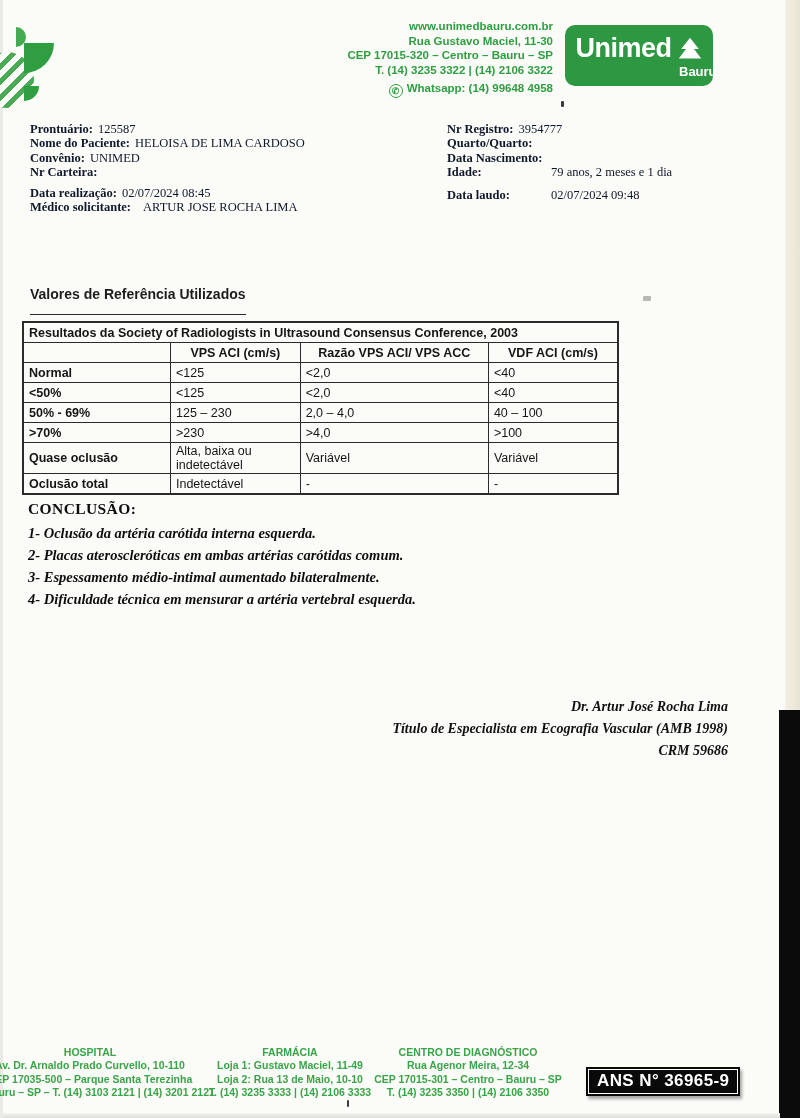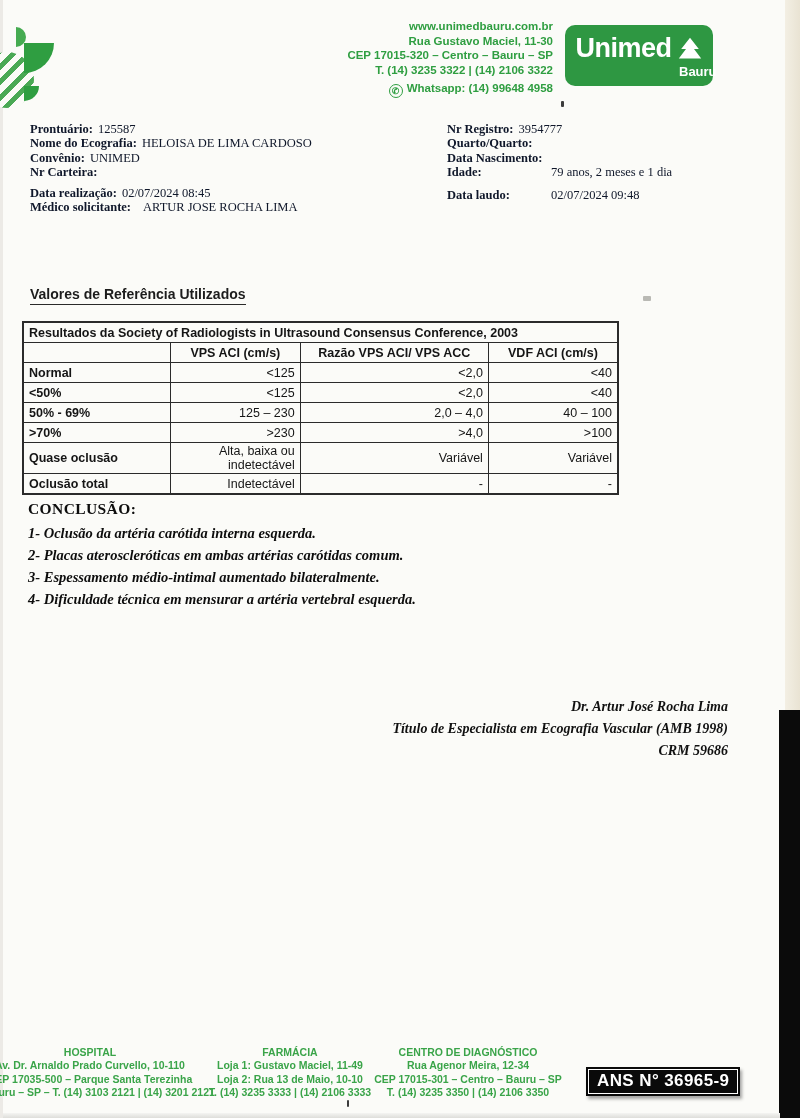--- a/index.html
+++ b/index.html
@@ -38,30 +38,30 @@
   .pat{position:absolute;font-size:12.5px;line-height:14.4px;color:#0f172a;white-space:nowrap;}
   .pat-left{left:30px;top:122px;}
   .pat-right{left:400px;top:122px;margin-left:47px;}
   .pat .lbl{font-weight:bold;}
   .pat .val{margin-left:5px;}
   .pat .gap{margin-top:6px;}
   .pat .wlbl{display:inline-block;width:99px;}
   .pat .exsp{margin-left:12px;}
   
   .ref-heading{position:absolute;left:30px;top:286px;font-family:"Liberation Sans",sans-serif;
-    font-weight:bold;font-size:14px;color:#1c1c1c;border-bottom:1.6px solid #2a2a2a;padding-bottom:2px;}
+    font-weight:bold;font-size:14px;color:#1c1c1c;border-bottom:1.6px solid #2a2a2a;padding-bottom:12px;}
   table.ref{position:absolute;left:22px;top:309px;width:597px;border-collapse:collapse;
     font-family:"Liberation Sans",sans-serif;font-size:12.5px;color:#151515;margin-top:12px;}
   table.ref,table.ref td,table.ref th{border:1.6px solid #2b2b2b;}
   table.ref{border-width:2.4px;}
   table.ref td,table.ref th{padding:1px 5px;height:17px;}
   table.ref .span-h{font-weight:bold;text-align:left;}
   table.ref th{font-weight:bold;text-align:center;}
   table.ref td.rl{font-weight:bold;text-align:left;}
-  table.ref td.cv{text-align:right;white-space:pre-line;}
+  table.ref td.cv{text-align:left;white-space:pre-line;}
   
   .concl{position:absolute;left:28px;top:500px;color:#0d0d0d;}
   .concl-h{font-weight:bold;font-size:15.5px;letter-spacing:0.4px;}
   .concl-items{margin-top:4px;font-weight:bold;font-style:italic;font-size:14.5px;line-height:22px;}
   
   .sig{position:absolute;right:72px;top:696px;width:620px;text-align:right;
     font-weight:bold;font-style:italic;font-size:14px;line-height:22px;color:#111;}
   
   .fcol{position:absolute;top:1046px;width:210px;text-align:center;
     font-family:"Liberation Sans",sans-serif;font-weight:bold;font-size:10.5px;
@@ -107,21 +107,21 @@
     <span class="uni-brand">Unimed</span>
     <svg width="26" height="24" viewBox="0 0 32 30">
       <polygon points="16,1 27,15 21,15 30,27 2,27 11,15 5,15" fill="#ffffff"></polygon>
     </svg>
   </div>
   <div class="uni-region">Bauru</div>
 </div>
 
 <div class="pat pat-left">
   <div><span class="lbl">Prontuário:</span><span class="val">125587</span></div>
-  <div><span class="lbl">Nome do Ecografia:</span><span class="val">HELOISA DE LIMA CARDOSO</span></div>
+  <div><span class="lbl">Nome do Paciente:</span><span class="val">HELOISA DE LIMA CARDOSO</span></div>
   <div><span class="lbl">Convênio:</span><span class="val">UNIMED</span></div>
   <div><span class="lbl">Nr Carteira:</span><span class="val"></span></div>
   <div class="gap"><span class="lbl">Data realização:</span><span class="val">02/07/2024 08:45</span></div>
   <div><span class="lbl">Médico solicitante:</span><span class="val exsp">ARTUR JOSE ROCHA LIMA</span></div>
 </div>
 
 <div class="pat pat-right">
   <div><span class="lbl">Nr Registro:</span><span class="val">3954777</span></div>
   <div><span class="lbl">Quarto/Quarto:</span><span class="val"></span></div>
   <div><span class="lbl">Data Nascimento:</span><span class="val"></span></div>

